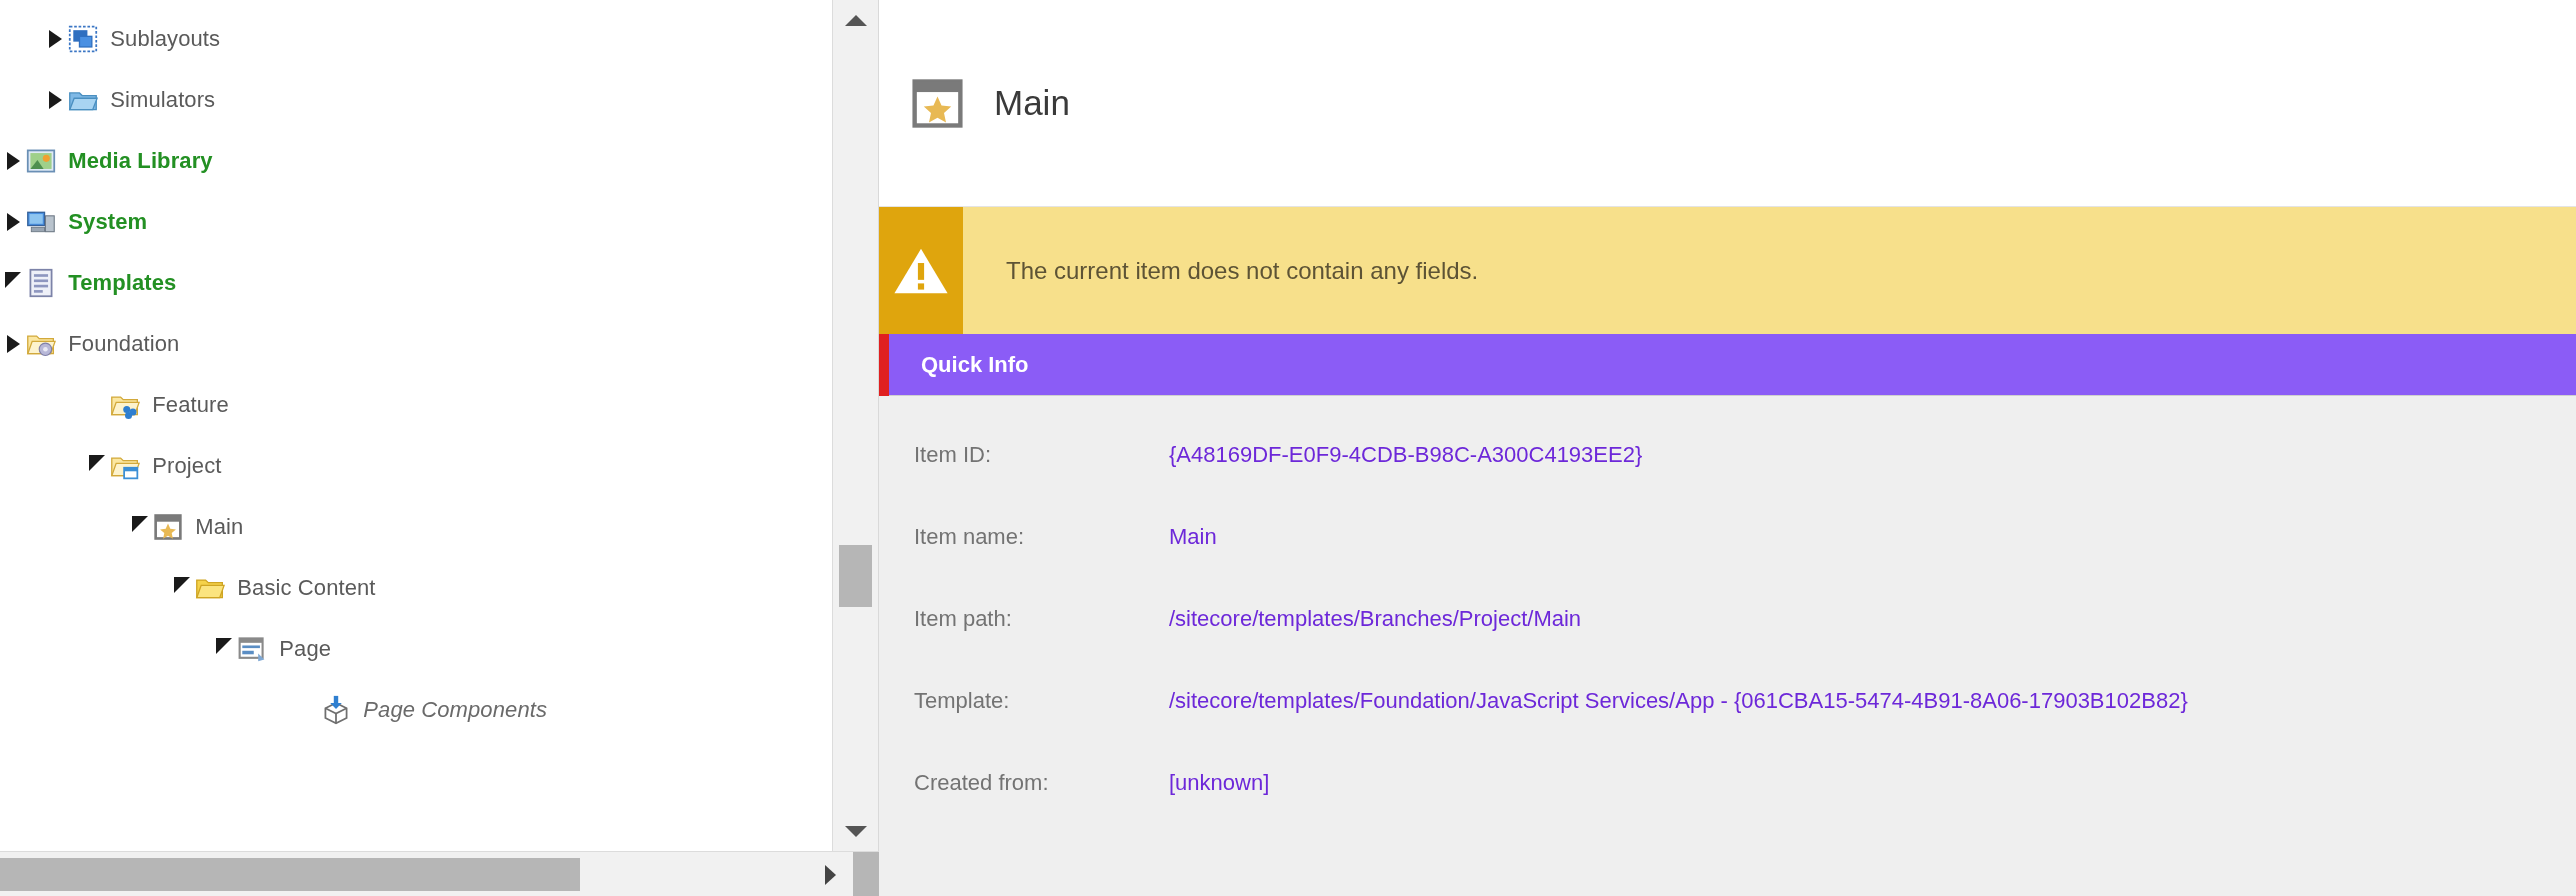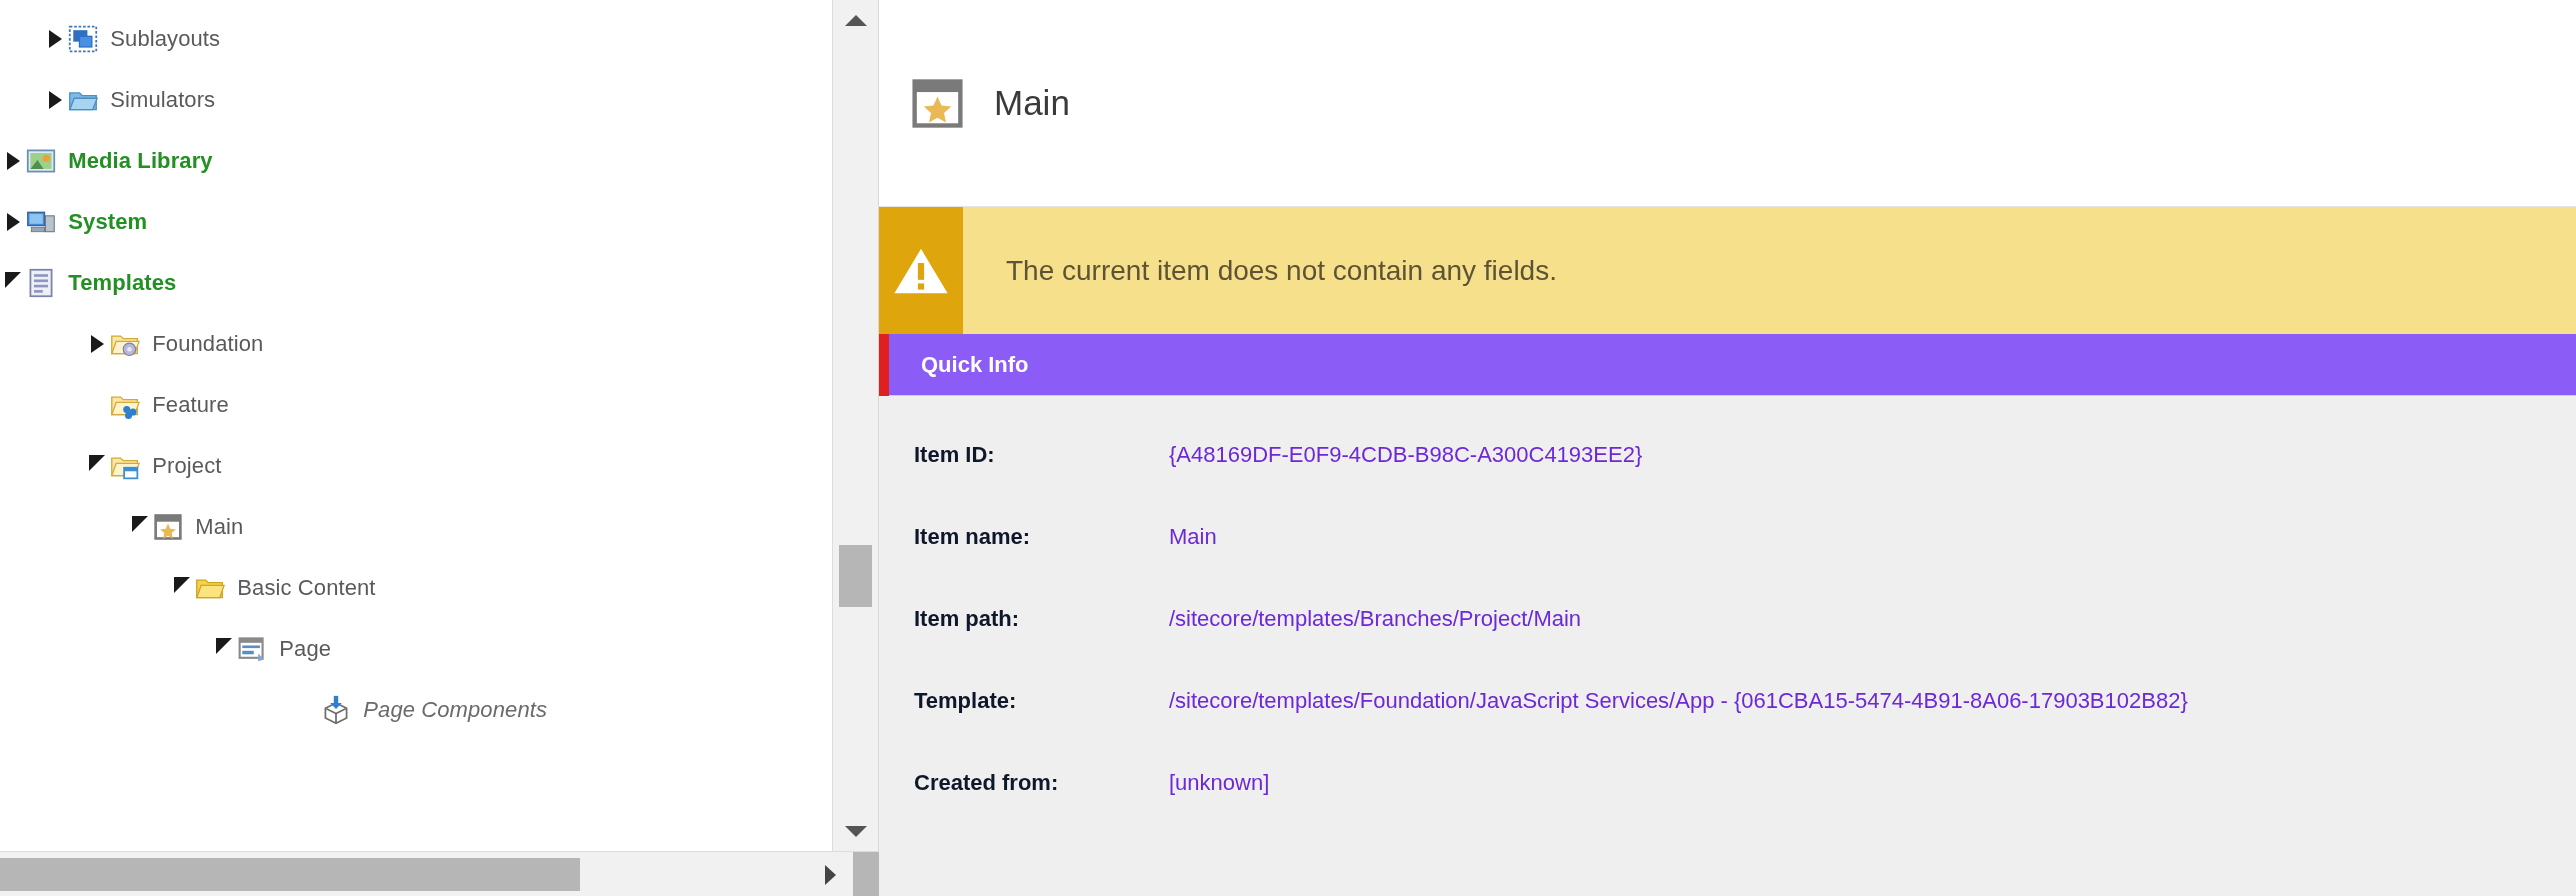--- a/index.html
+++ b/index.html
@@ -166,21 +166,21 @@
   }
   .warning-icon-box {
     width: 84px; height: 127px;
     flex: 0 0 84px;
     background: #dfa50d;
     display: flex; align-items: center; justify-content: center;
   }
   .warning-text {
     display: flex; align-items: center;
     padding-left: 43px;
-    font-size: 28px;
+    font-size: 24px;
     color: #5d5335;
   }
 
   .quickinfo-bar {
     position: relative;
     height: 62px;
     background: #8b5cf6;
     display: flex;
     align-items: center;
     padding-left: 42px;
@@ -207,22 +207,21 @@
   .field-row {
     display: flex;
     height: 82px;
     align-items: flex-start;
     padding-left: 35px;
   }
   .field-label {
     width: 255px;
     flex: 0 0 255px;
     font-size: 22px;
-    color: #0f172a;
-    font-weight: bold;
+    color: #737373;
   }
   .field-value {
     font-size: 22px;
     color: #6d28d9;
     white-space: nowrap;
   }
 </style>
 </head>
 <body>
 
@@ -291,21 +290,21 @@
             <svg class="ico" viewBox="0 0 34 34" width="30" height="30">
               <rect x="5" y="2" width="24" height="30" fill="#eef0f8" stroke="#7c83a8" stroke-width="2"></rect>
               <rect x="9" y="7" width="16" height="3" fill="#8e96bf"></rect>
               <rect x="9" y="13" width="16" height="3" fill="#8e96bf"></rect>
               <rect x="9" y="19" width="16" height="3" fill="#8e96bf"></rect>
               <rect x="9" y="25" width="10" height="3" fill="#8e96bf"></rect>
             </svg>
           </span>
           <span class="node-label green">Templates</span>
         </div>
-        <div class="tree-row" style="padding-left: 84px;">
+        <div class="tree-row" style="">
           <span class="twisty collapsed">
             <i class="glyph"></i>
           </span>
           <span class="node-icon">
             <svg class="ico" viewBox="0 0 34 34" width="30" height="30">
               <path d="M2 8 L12 8 L15 11 L31 11 L31 28 L2 28 Z" fill="#fbe7a1" stroke="#d2a93b" stroke-width="1.5"></path>
               <path d="M2 28 L7 14 L33 14 L28 28 Z" fill="#fdf3cd" stroke="#d2a93b" stroke-width="1.5"></path>
               <circle cx="22" cy="23" r="7" fill="#b8b8d8" stroke="#7f7fa8" stroke-width="1.3"></circle>
               <circle cx="22" cy="23" r="2.6" fill="#e9e9f5"></circle>
             </svg>

